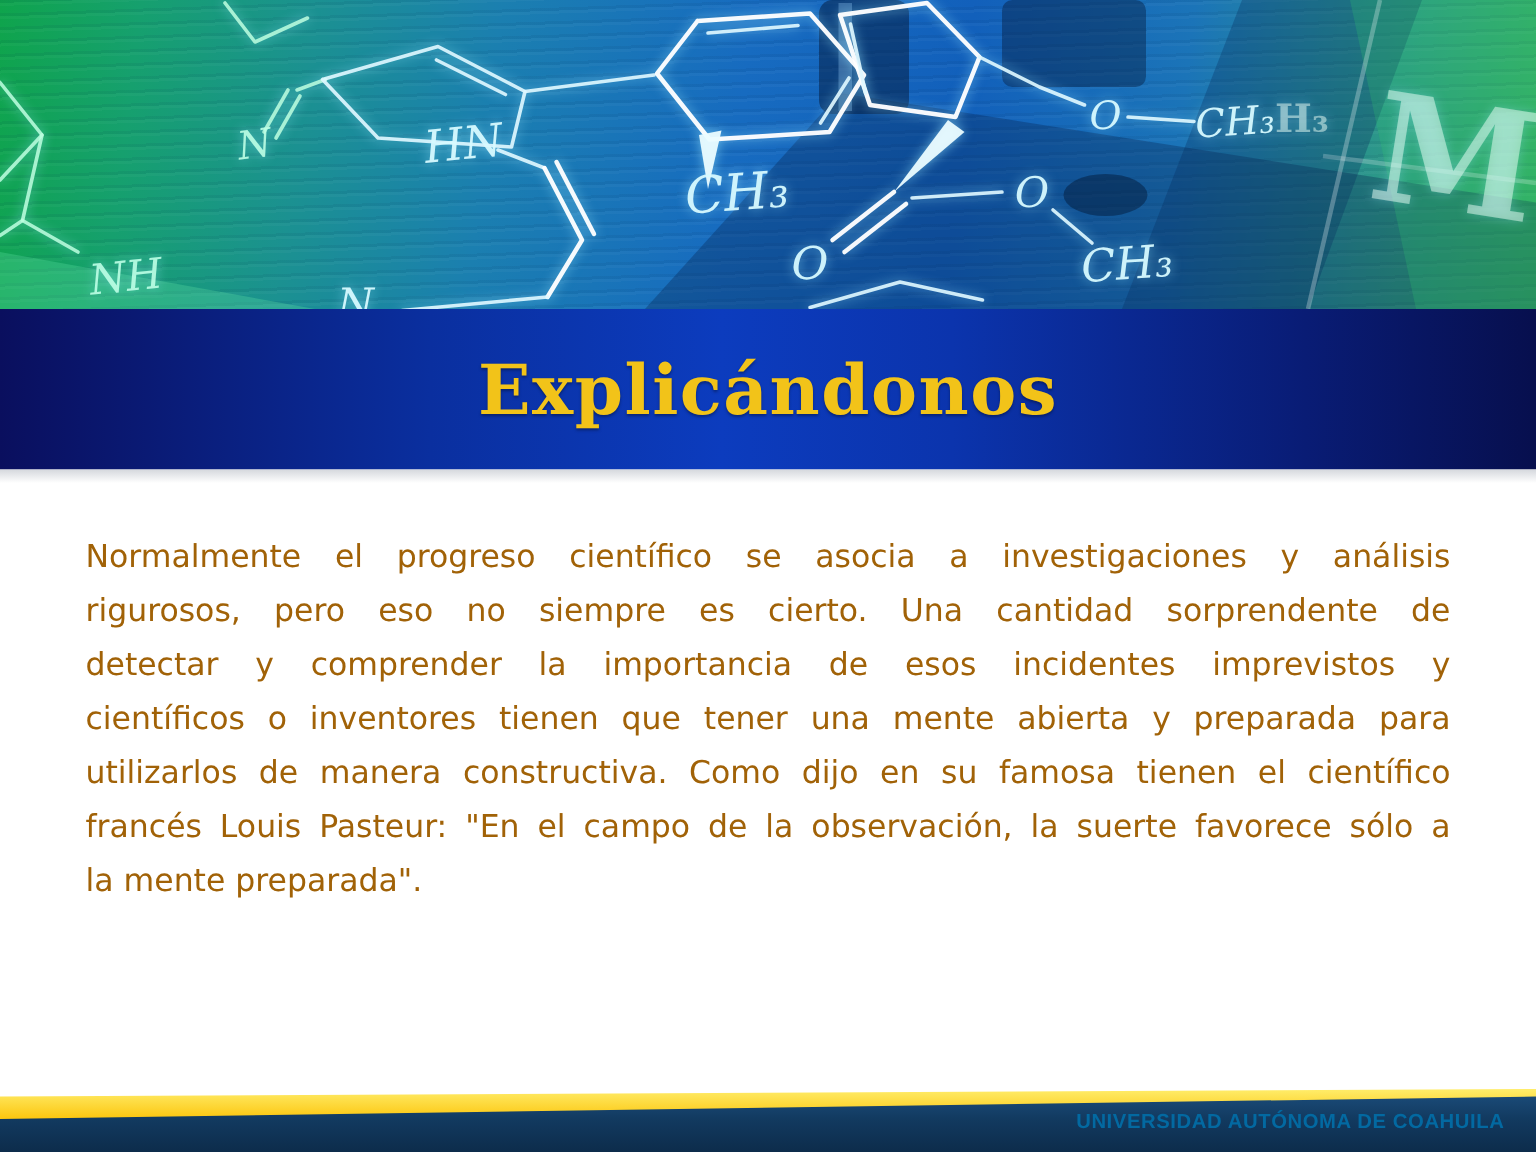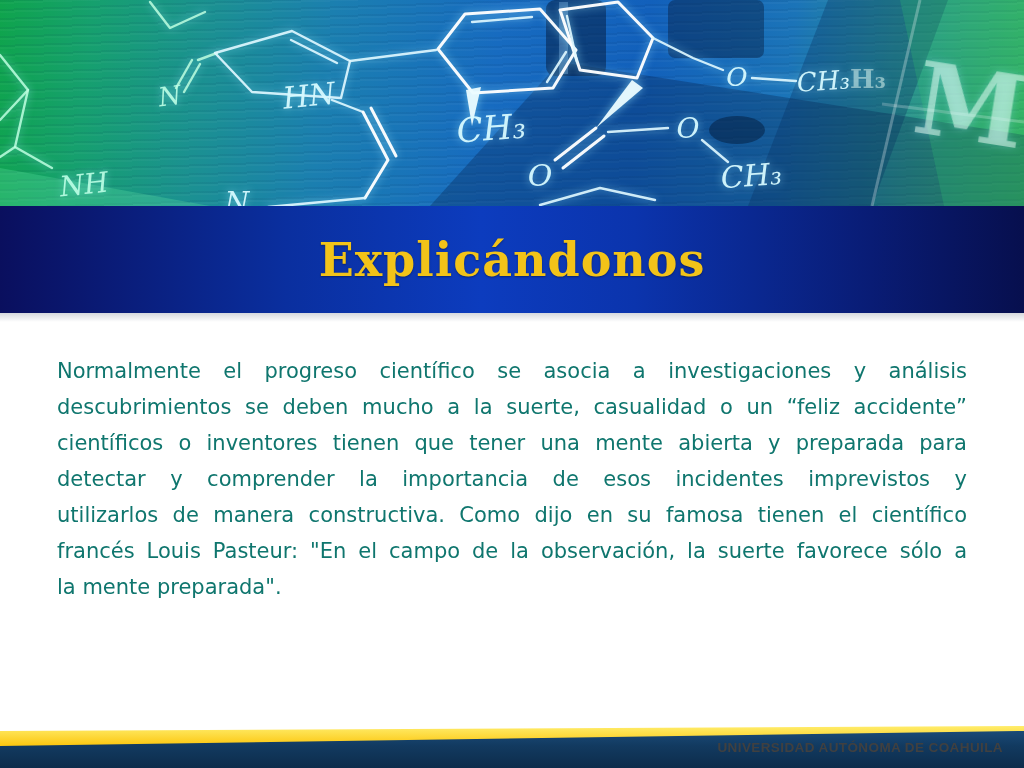--- a/index.html
+++ b/index.html
@@ -59,38 +59,38 @@
     top: 313px; left: 0;
     width: 1024px; height: 9px;
     background: linear-gradient(#d5d8dd, #ffffff);
   }
 
   
   .body-text {
     position: absolute;
     top: 353px; left: 57px;
     width: 910px;
-    color: #0f766e;
+    color: #a16207;
     font-size: 21px;
     line-height: 36px;
   }
   .body-text .bline { text-align: justify; text-align-last: justify; white-space: normal; }
   .body-text .bline.last { text-align-last: left; }
 
   
   .footer { position: absolute; top: 720px; left: 0; width: 1024px; height: 48px; }
   .footer svg { position: absolute; inset: 0; }
   .footer-text {
     position: absolute;
     top: 740px; right: 21px;
     font-family: "Liberation Sans", sans-serif;
     font-weight: bold;
     font-size: 13.5px;
     letter-spacing: 0.4px;
-    color: #404040;
+    color: #0369a1;
   }
 </style>
 </head>
 <body>
 
 <div class="slide">
 
   <div class="header-photo">
     <div class="texture"></div>
     <svg class="molecule-svg" width="1024" height="206" viewBox="0 0 1024 206" aria-hidden="true">
@@ -152,23 +152,23 @@
     </svg>
   </div>
 
   <div class="title-band">
     <h1>Explicándonos</h1>
   </div>
   <div class="divider-shadow"></div>
 
   <div class="body-text">
     <div class="bline">Normalmente el progreso científico se asocia a investigaciones y análisis</div>
-    <div class="bline">descubrimientos se deben mucho a la suerte, casualidad o un “feliz accidente”</div>
+    <div class="bline">rigurosos, pero eso no siempre es cierto. Una cantidad sorprendente de</div>
+    <div class="bline">detectar y comprender la importancia de esos incidentes imprevistos y</div>
     <div class="bline">científicos o inventores tienen que tener una mente abierta y preparada para</div>
-    <div class="bline">detectar y comprender la importancia de esos incidentes imprevistos y</div>
     <div class="bline">utilizarlos de manera constructiva. Como dijo en su famosa tienen el científico</div>
     <div class="bline">francés Louis Pasteur: "En el campo de la observación, la suerte favorece sólo a</div>
     <div class="bline last">la mente preparada".</div>
   </div>
 
   <div class="footer">
     <svg width="1024" height="48" viewBox="0 0 1024 48" aria-hidden="true">
       <defs>
         <linearGradient id="gGold" x1="0" y1="0" x2="0" y2="1">
           <stop offset="0" stop-color="#FFED6B"></stop>

